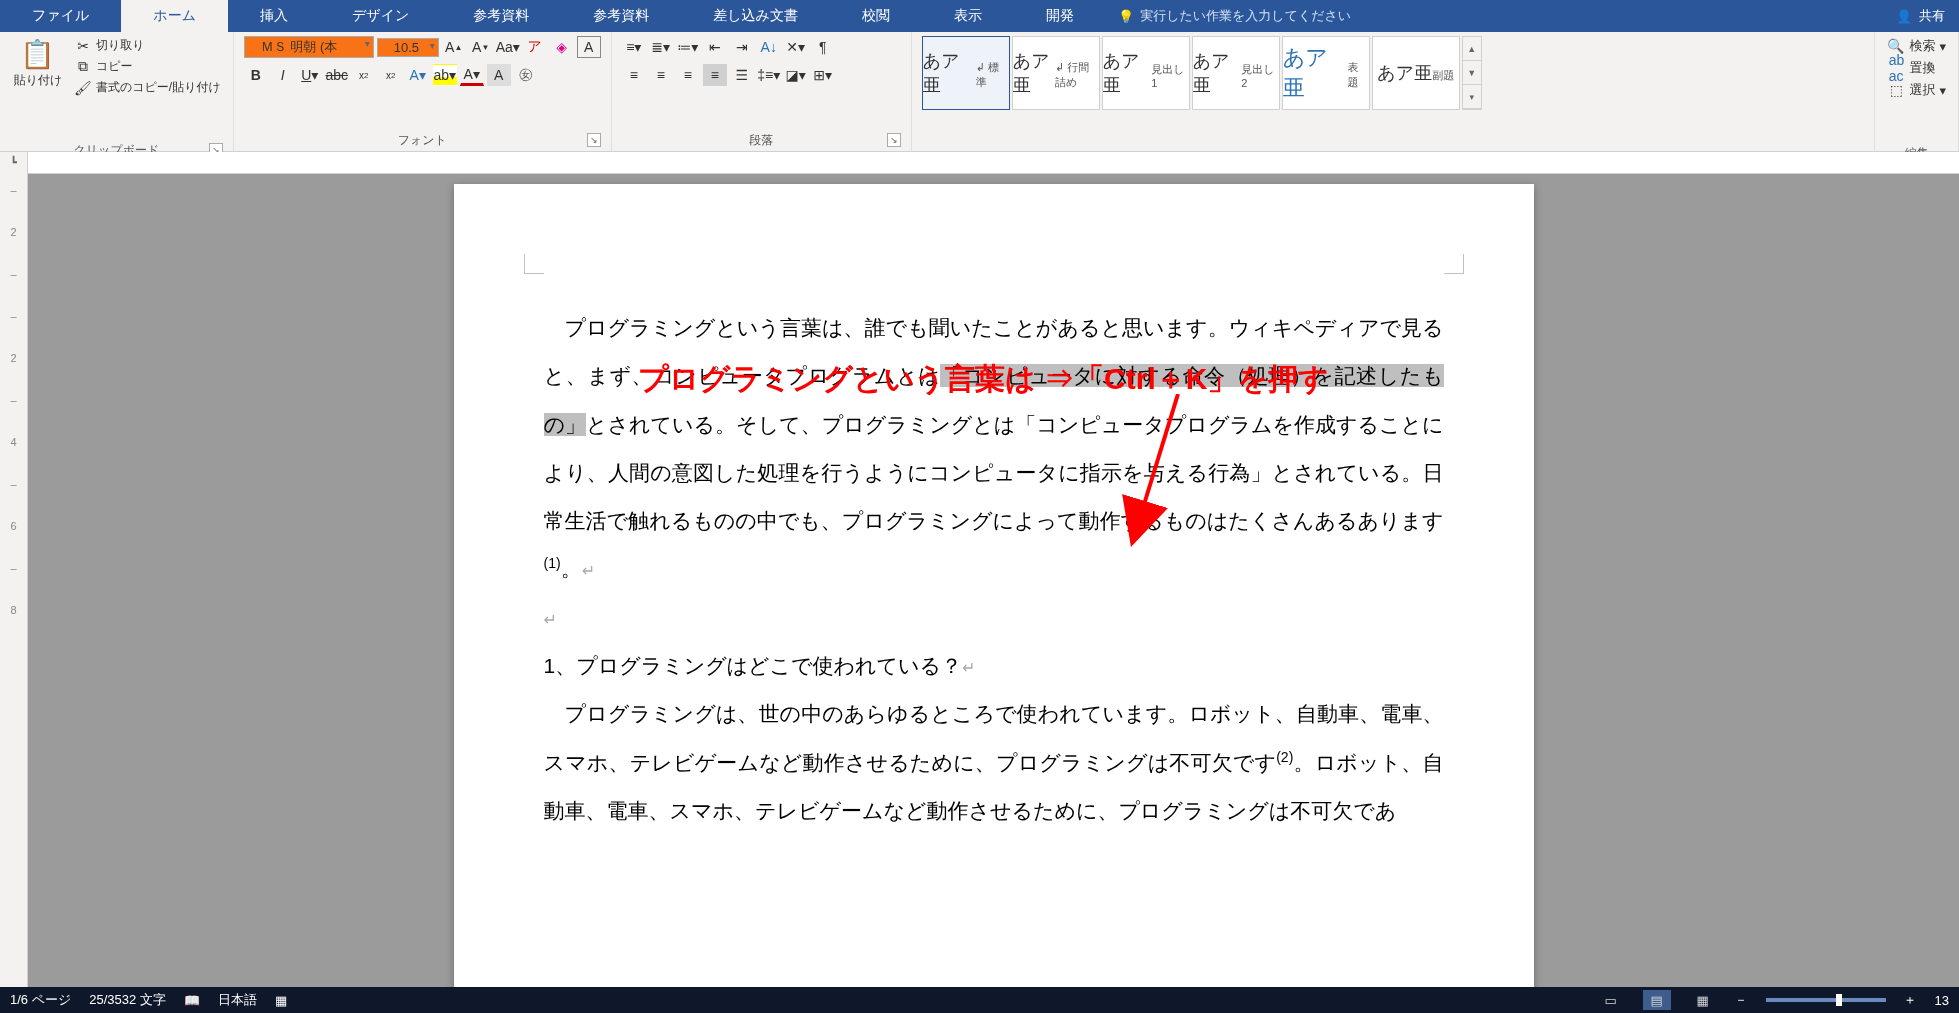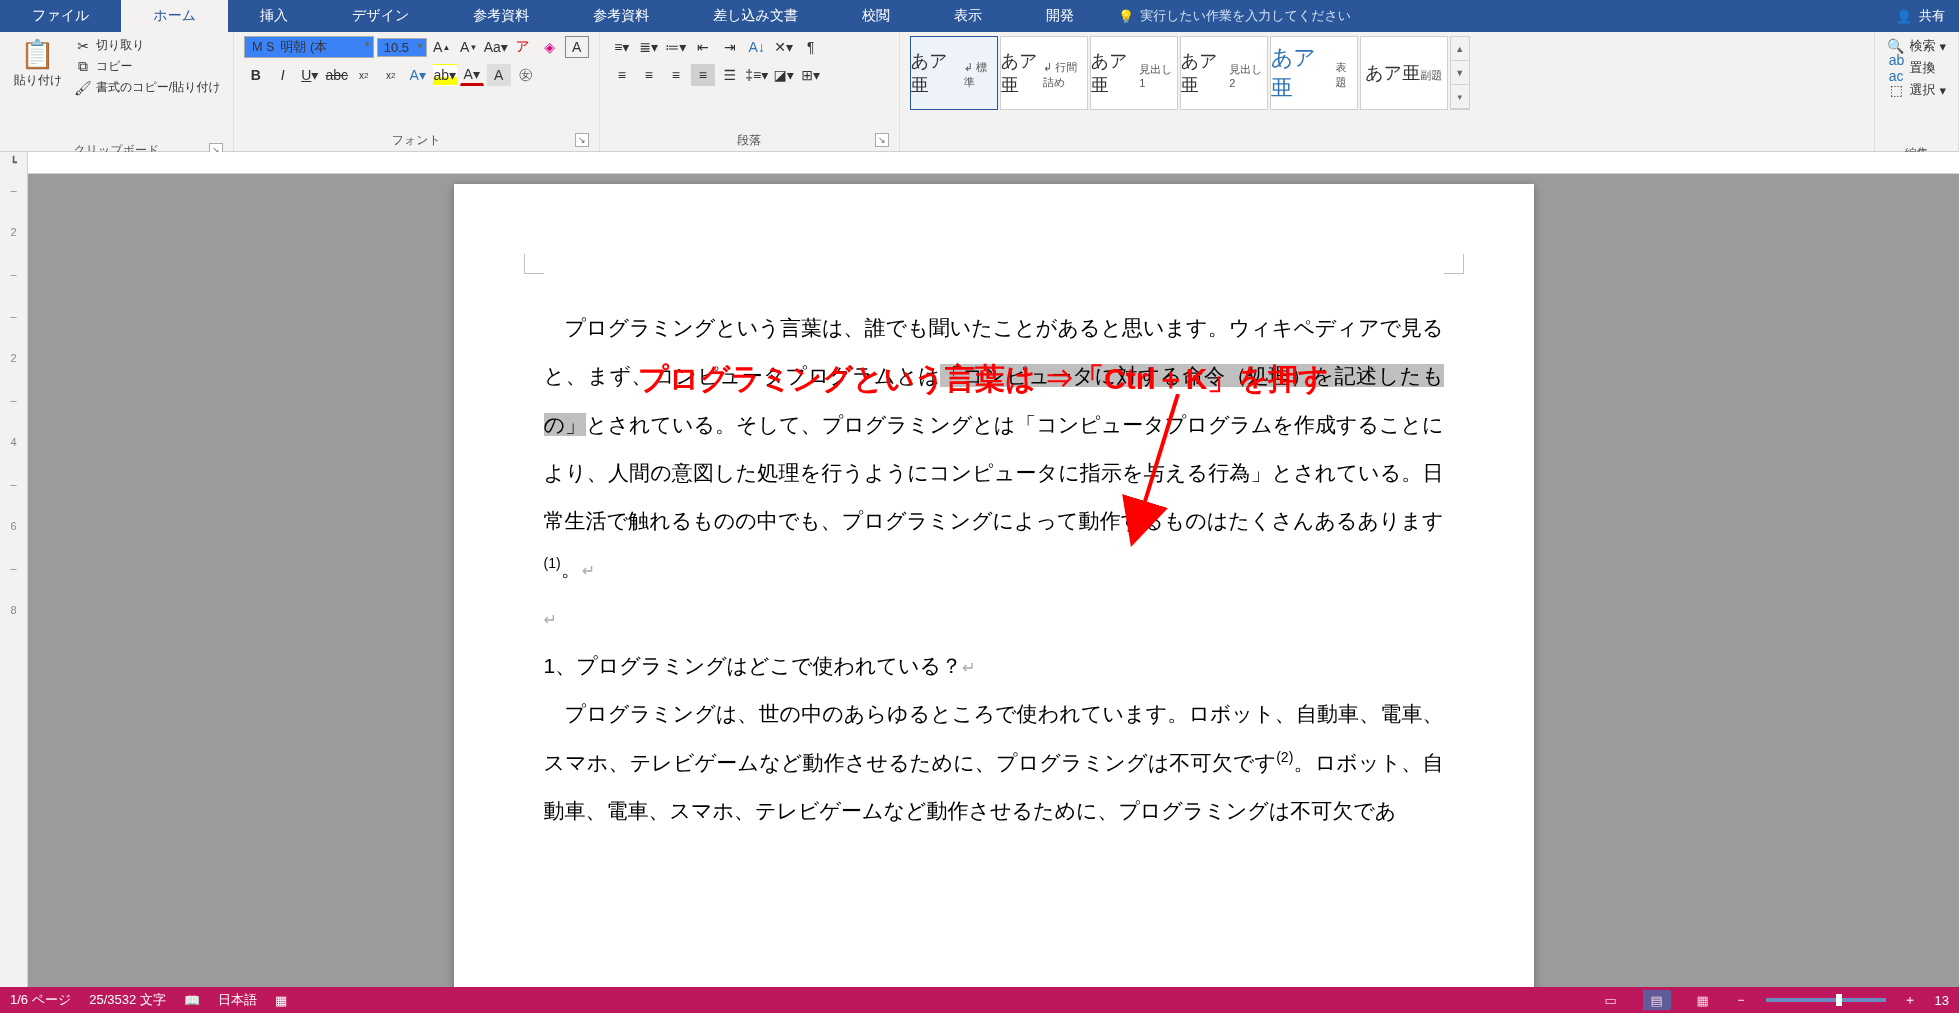--- a/index.html
+++ b/index.html
@@ -18,21 +18,21 @@
 .group-label { text-align: center; font-size: 12px; color: #555; padding-top: 2px; position: relative; margin-top: 43px; }
 .group-label .dialog-launch { position: absolute; right: 0; bottom: 2px; width: 14px; height: 14px; border: 1px solid #aaa; font-size: 9px; line-height: 12px; color: #666; background: #fff; }
 
 .big-btn { display: flex; flex-direction: column; align-items: center; width: 56px; font-size: 12px; color: #333; cursor: pointer; }
 .big-btn .icon { width: 36px; height: 36px; display: flex; align-items: center; justify-content: center; font-size: 28px; }
 .stack { display: flex; flex-direction: column; gap: 2px; }
 .mini { display: flex; align-items: center; gap: 4px; font-size: 12px; color: #333; cursor: pointer; padding: 1px 2px; white-space: nowrap; }
 .mini .ic { width: 18px; height: 16px; display: inline-flex; align-items: center; justify-content: center; font-size: 14px; }
 
 .font-row { display: flex; align-items: center; gap: 3px; }
-.combo { border: 1px solid #ababab; background: #3b82f6; font-size: 13px; padding: 1px 18px 1px 6px; position: relative; color: #333; }
+.combo { border: 1px solid #ababab; background: #f97316; font-size: 13px; padding: 1px 18px 1px 16px; position: relative; color: #333; }
 .combo::after { content: "▾"; position: absolute; right: 3px; top: 1px; font-size: 10px; color: #666; }
 .sq { width: 24px; height: 22px; border: 1px solid transparent; display: inline-flex; align-items: center; justify-content: center; font-size: 14px; color: #333; cursor: pointer; }
 .sq.sup { font-size: 10px; position: relative; }
 .sq .tiny { font-size: 8px; vertical-align: sub; }
 .sq .tiny-sup { font-size: 8px; vertical-align: super; }
 
 .styles-gallery { display: flex; gap: 2px; align-items: stretch; }
 .style-item { width: 88px; height: 74px; border: 1px solid #d0d0d0; background: #fff; display: flex; flex-direction: row; align-items: center; justify-content: center; cursor: pointer; }
 .style-item.selected { border: 1px solid #2b579a; background: #eef3fa; }
 .style-item .preview { font-family: "MS Mincho", serif; font-size: 18px; color: #333; }
@@ -56,21 +56,21 @@
 .page .crop.tr { top: 70px; right: 70px; border-right: 1px solid #c0c0c0; border-bottom: 1px solid #c0c0c0; }
 
 .doc-text { font-family: "MS Mincho", serif; font-size: 21px; line-height: 2.3; color: #000; text-align: justify; }
 .doc-text .sel { background: #bfbfbf; }
 .doc-text .pmark { color: #aaa; font-size: 16px; }
 .doc-text .fn { font-size: 14px; vertical-align: super; }
 
 .annotation { position: absolute; top: 185px; left: 610px; color: #ff0000; font-weight: bold; font-size: 30px; font-family: "Meiryo", sans-serif; z-index: 10; white-space: nowrap; }
 .arrow-svg { position: absolute; top: 220px; left: 1090px; z-index: 9; pointer-events: none; }
 
-.statusbar { position: absolute; bottom: 0; left: 0; right: 0; height: 26px; background: #be185d; color: #fff; display: flex; align-items: center; font-size: 13px; padding: 12px 10px; gap: 18px; }
+.statusbar { position: absolute; bottom: 0; left: 0; right: 0; height: 26px; background: #0f172a; color: #fff; display: flex; align-items: center; font-size: 13px; padding: 12px 10px; gap: 18px; }
 .statusbar .spacer { flex: 1; }
 .statusbar .view-btn { width: 28px; height: 20px; display: flex; align-items: center; justify-content: center; cursor: pointer; opacity: .8; }
 .statusbar .zoom-track { width: 120px; height: 4px; background: #6a8bc0; position: relative; }
 .statusbar .zoom-thumb { position: absolute; top: -4px; left: 70px; width: 6px; height: 12px; background: #fff; }
 </style>
 </head>
 <body>
 
 <div class="title-tabs">
   <div class="tab">ファイル</div>
@@ -117,21 +117,21 @@
           </div>
       </div>
     </div>
     <div class="group-label"><span>クリップボード</span><span class="dialog-launch">↘</span></div>
   </div>
 
   <div class="group" style="min-width:350px">
     <div class="group-body" style="flex-direction:column;gap:6px">
       <div class="font-row">
         <div class="combo" style="width:130px">ＭＳ 明朝 (本</div>
-        <div class="combo" style="width:50px">10.5</div>
+        <div class="combo" style="width:62px">10.5</div>
         <div class="sq">A<span class="tiny-sup">▲</span></div>
         <div class="sq">A<span class="tiny">▼</span></div>
         <div class="sq">Aa▾</div>
         <div class="sq" style="color:#c00">ア</div>
         <div class="sq" style="color:#d08">◈</div>
         <div class="sq" style="border:1px solid #888">A</div>
       </div>
       <div class="font-row">
         <div class="sq">
             <b>B</b>

